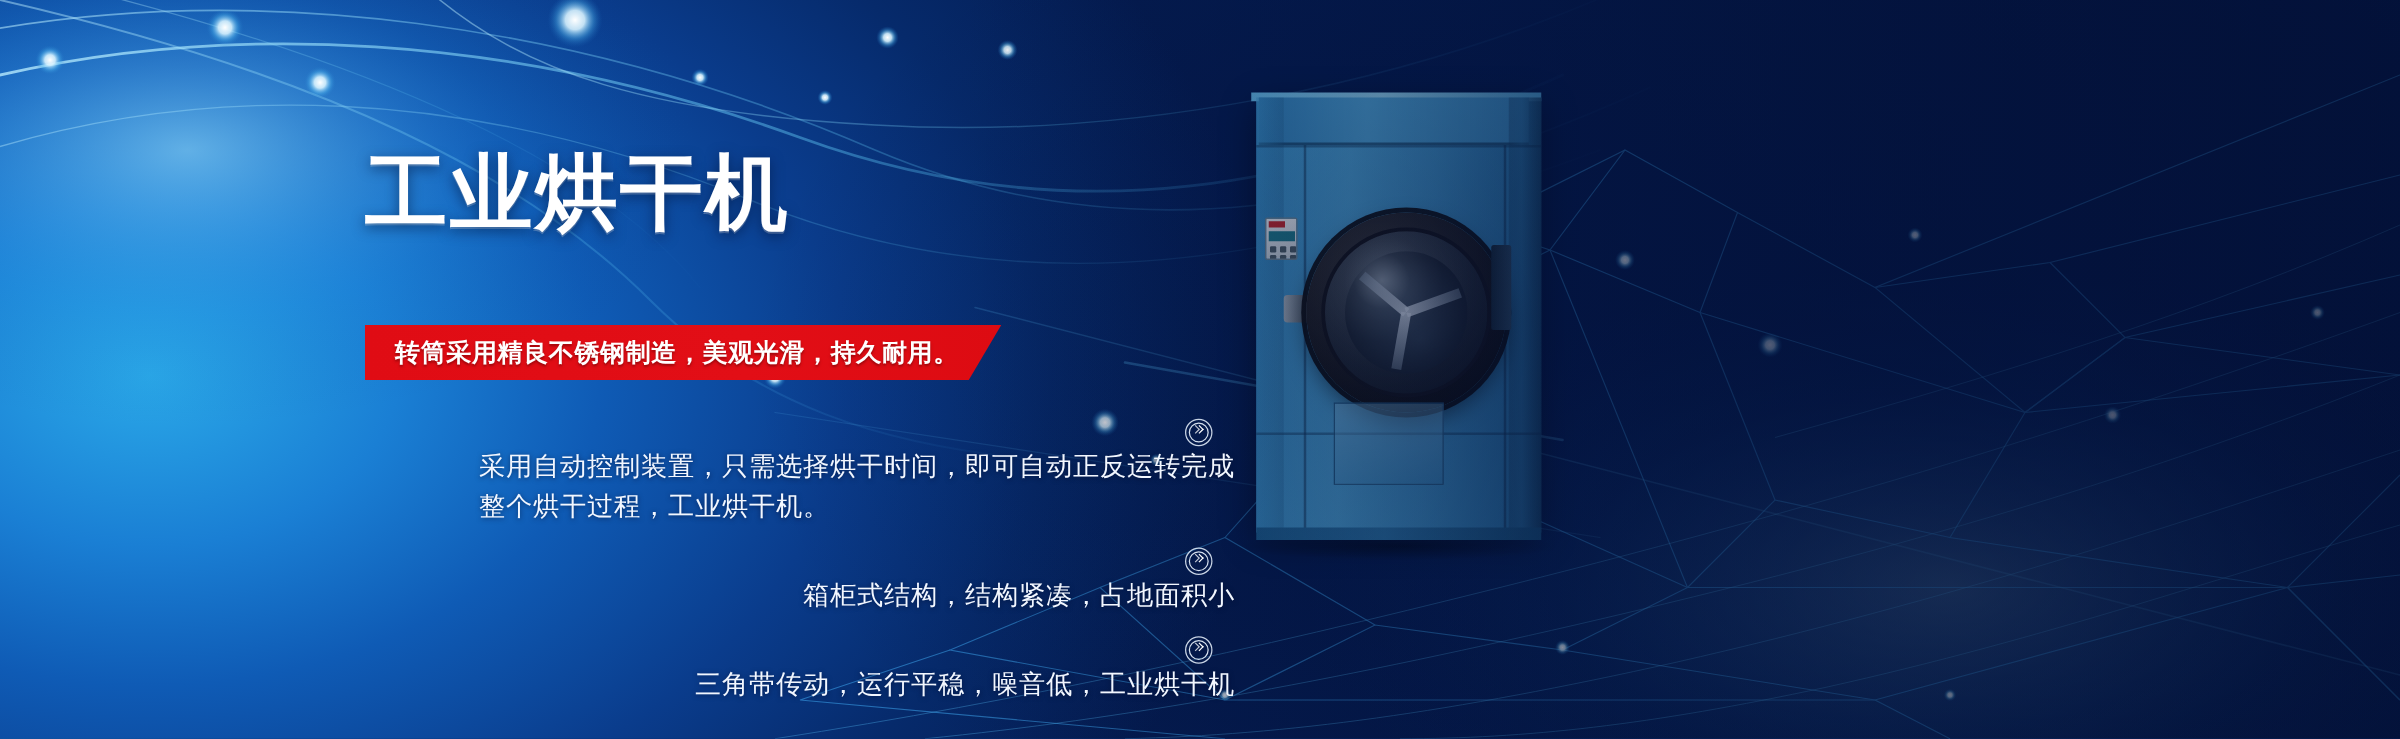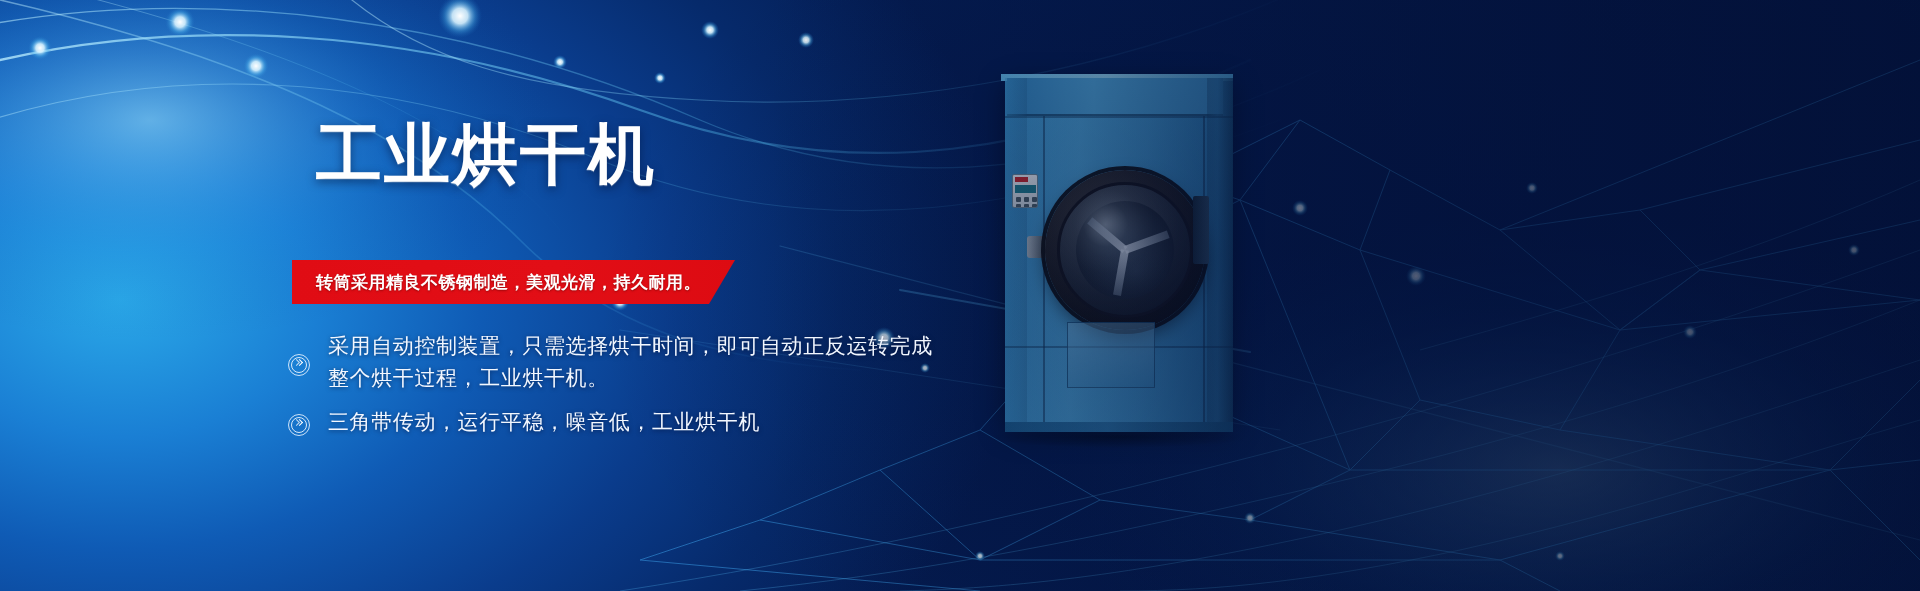--- a/index.html
+++ b/index.html
@@ -138,53 +138,53 @@
   }
   #title {
     font-family:"DejaVu Sans", sans-serif;
     font-size:66px;
     font-weight:bold;
     color:#ffffff;
     letter-spacing:2px;
     line-height:1.05;
     text-shadow:0 3px 10px rgba(0,20,60,0.6), 0 1px 0 rgba(255,255,255,0.3);
     white-space:nowrap;
-    margin-left:24px;
   }
 
   
   #subtitle-wrap {
     position:absolute;
     left:292px; top:260px;
     height:44px;
     background:linear-gradient(90deg,#e00c14 0%, #e20e16 60%, #dd0b12 100%);
     padding:0 34px 0 24px;
     display:flex; align-items:center;
     clip-path:polygon(0 0, 100% 0, calc(100% - 26px) 100%, 0 100%);
   }
   #subtitle {
     font-family:"DejaVu Serif", serif;
-    font-size:17px;
+    font-size:20px;
     font-weight:bold;
     color:#ffffff;
     white-space:nowrap;
     text-shadow:0 1px 2px rgba(80,0,0,0.5);
     letter-spacing:0.5px;
   }
 
   
   #bullets {
     position:absolute;
     left:288px; top:330px;
     width:700px;
   }
   .bullet {
     display:flex;
-    align-items:center;
+    align-items:flex-end;
     margin-bottom:12px;
+    flex-direction:column;
   }
   .bullet-icon {
     flex:0 0 auto;
     width:22px; height:22px;
     margin-top:5px;
     margin-right:18px;
     position:relative;
   }
   .bullet-icon .ring-o {
     position:absolute; inset:0;
@@ -388,28 +388,39 @@
           <span class="ring-i"></span>
         <span class="chev2"></span>
           <span class="chev"></span>
       </span>
       <span class="bullet-text">
         <span>采用自动控制装置，只需选择烘干时间，即可自动正反运转完成</span>
         <span class="l2">整个烘干过程，工业烘干机。</span>
       </span>
     </div>
 
-
     <div class="bullet">
       <span class="bullet-icon">
         <span class="ring-o"></span>
           <span class="ring-i"></span>
         <span class="chev2"></span>
           <span class="chev"></span>
       </span>
       <span class="bullet-text">
+        <span>箱柜式结构，结构紧凑，占地面积小</span>
+      </span>
+    </div>
+
+    <div class="bullet">
+      <span class="bullet-icon">
+        <span class="ring-o"></span>
+          <span class="ring-i"></span>
+        <span class="chev2"></span>
+          <span class="chev"></span>
+      </span>
+      <span class="bullet-text">
         <span>三角带传动，运行平稳，噪音低，工业烘干机</span>
       </span>
     </div>
 
   </div>
 
 </div>
 
 </body></html>

